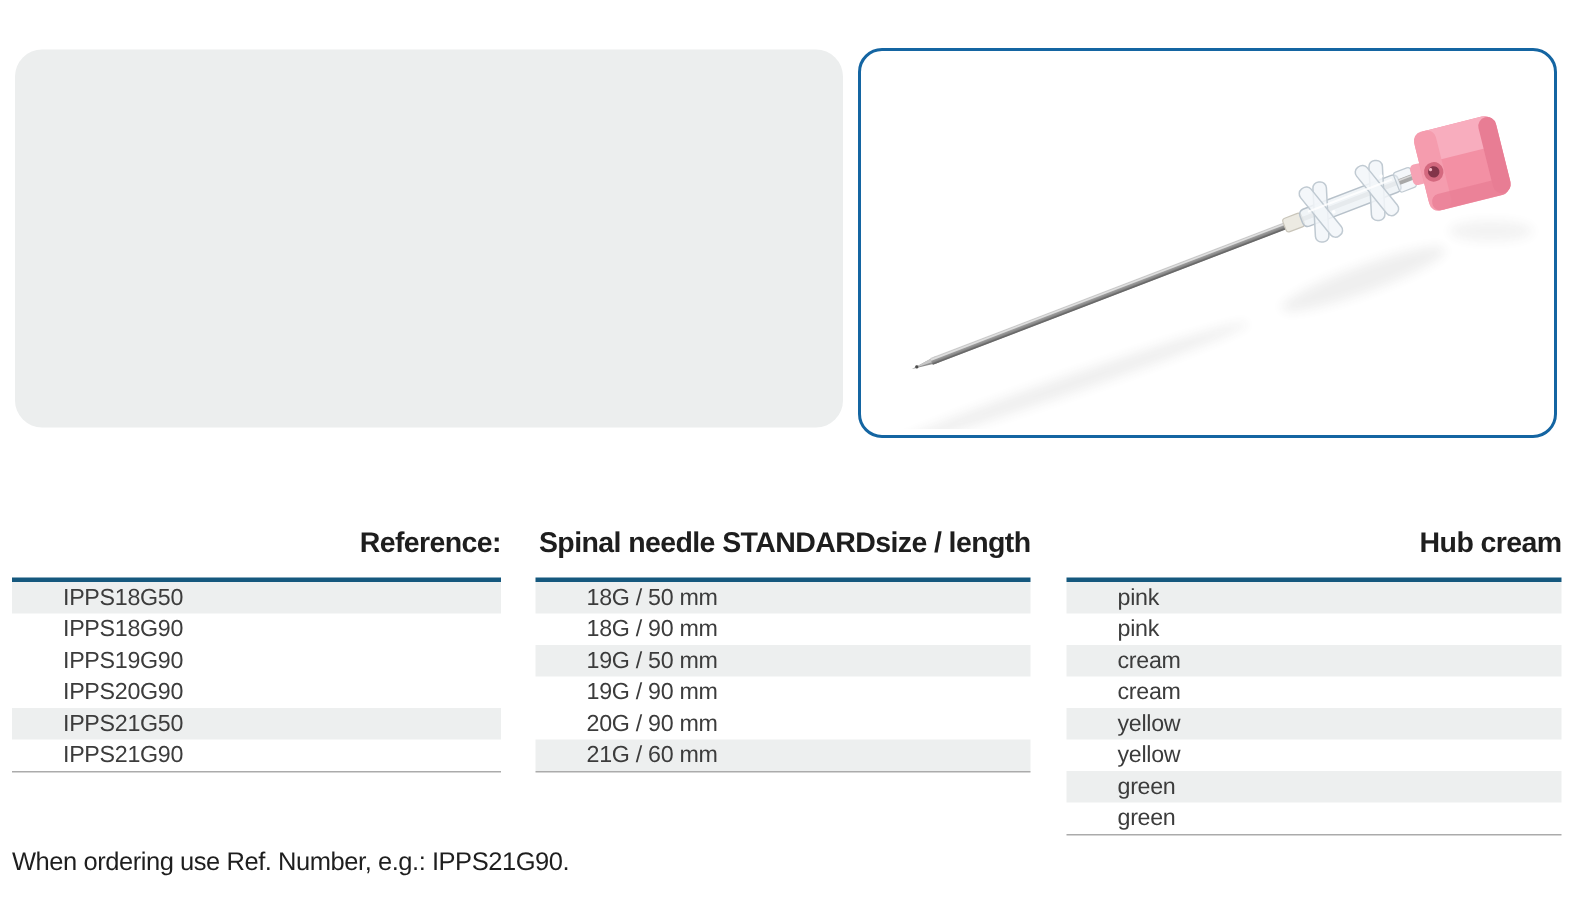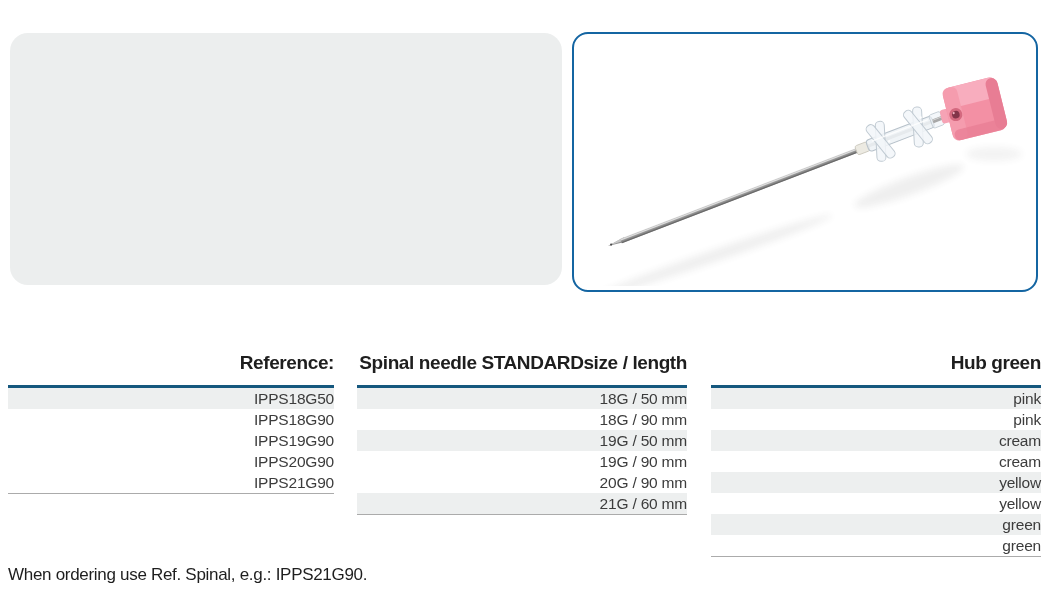--- a/index.html
+++ b/index.html
@@ -42,24 +42,25 @@
   .rule {
     position:absolute; top:385px; height:3px;
     background:#15587e;
   }
   .colbody {
     position:absolute; top:388px;
     border-bottom:1px solid #ababab;
   }
   .cell {
     height:21px; line-height:21.5px;
-    text-align:right;
+    text-align:left;
     font-size:15.5px; letter-spacing:-0.2px;
     color:#3c3c3c;
     white-space:nowrap;
+    padding-left:34px;
   }
   .cell.stripe { background:#edefef; }
 
   .note {
     position:absolute; left:8px; top:565px;
     font-size:17px; letter-spacing:-0.3px;
     color:#1e1e1e;
     white-space:nowrap;
   }
 </style>
@@ -137,32 +138,33 @@
   </div>
 
   <div class="th col1">
     <div>Reference:</div>
   </div>
   <div class="th col2">
     <div>Spinal needle STANDARD</div>
     <div>size / length</div>
   </div>
   <div class="th col3">
-    <div>Hub green</div>
+    <div>Hub cream</div>
   </div>
 
   <div class="rule col1"></div>
   <div class="rule col2"></div>
   <div class="rule col3"></div>
 
   <div id="col-reference" class="colbody col1">
       <div class="cell stripe">IPPS18G50</div>
       <div class="cell">IPPS18G90</div>
       <div class="cell">IPPS19G90</div>
       <div class="cell">IPPS20G90</div>
+      <div class="cell stripe">IPPS21G50</div>
       <div class="cell">IPPS21G90</div>
     </div>
   <div id="col-size" class="colbody col2">
       <div class="cell stripe">18G / 50 mm</div>
       <div class="cell">18G / 90 mm</div>
       <div class="cell stripe">19G / 50 mm</div>
       <div class="cell">19G / 90 mm</div>
       <div class="cell">20G / 90 mm</div>
       <div class="cell stripe">21G / 60 mm</div>
     </div>
@@ -170,15 +172,15 @@
       <div class="cell stripe">pink</div>
       <div class="cell">pink</div>
       <div class="cell stripe">cream</div>
       <div class="cell">cream</div>
       <div class="cell stripe">yellow</div>
       <div class="cell">yellow</div>
       <div class="cell stripe">green</div>
       <div class="cell">green</div>
     </div>
 
-  <div class="note">When ordering use Ref. Spinal, e.g.: IPPS21G90.</div>
+  <div class="note">When ordering use Ref. Number, e.g.: IPPS21G90.</div>
 
 </div>
 
 </body></html>

